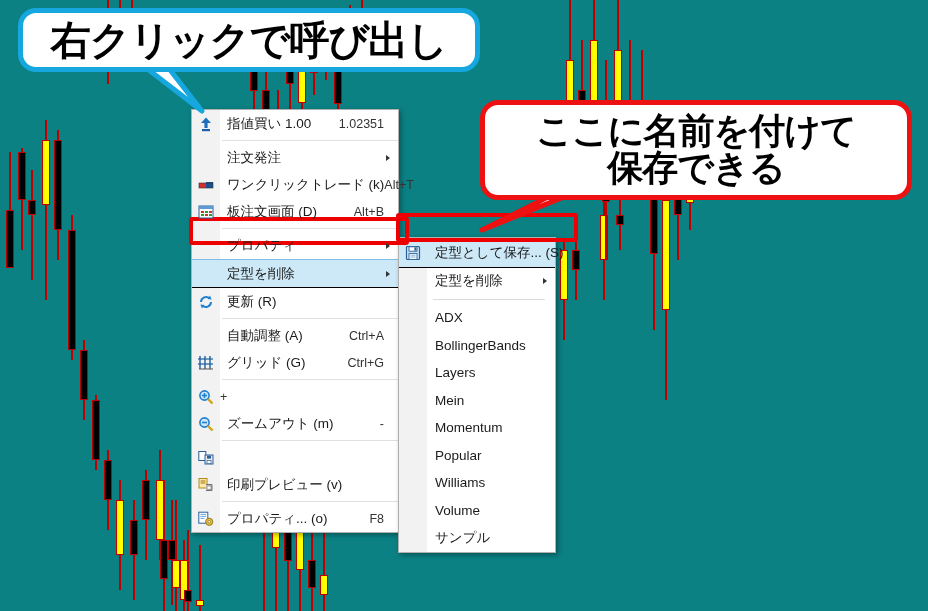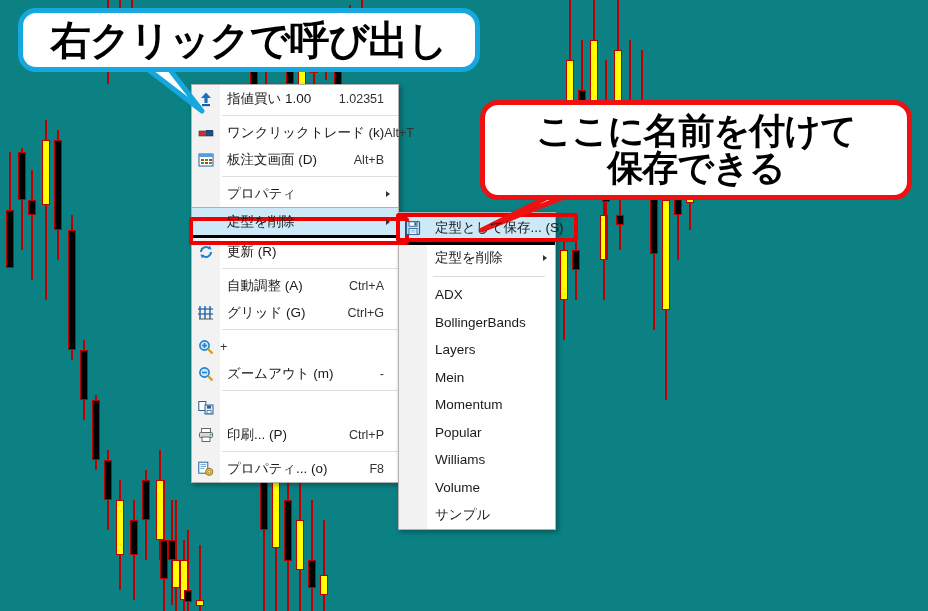--- a/index.html
+++ b/index.html
@@ -14,29 +14,30 @@
   #chart{position:absolute;left:0;top:0;width:928px;height:611px;background:#0b8184;}
   .wick{position:absolute;width:2px;background:#c00000;}
   .body-up{position:absolute;background:#ffff00;border:1px solid #c00000;box-sizing:border-box;}
   .body-dn{position:absolute;background:#000000;border:1px solid #c00000;box-sizing:border-box;}
 
   
   .menu{
     position:absolute;background:#ffffff;border:1px solid #b0b0b0;
     box-shadow:2px 2px 5px rgba(0,0,0,.35);
     box-sizing:border-box;
+    margin-top:25px;
   }
   .menu .gutter{position:absolute;left:0;top:0;bottom:0;width:28px;background:#f2f2f2;}
   .mi{position:relative;display:flex;align-items:center;height:27px;padding-left:0;}
   .mi .ic{width:28px;min-width:28px;height:27px;display:flex;align-items:center;justify-content:center;position:relative;z-index:2;}
   .mi .lbl{flex:1;font-size:13.5px;color:#1a1a1a;padding-left:7px;white-space:nowrap;position:relative;z-index:2;}
   .mi .acc{font-size:12.5px;color:#333;padding-right:14px;position:relative;z-index:2;white-space:nowrap;}
   .mi .arw{position:absolute;right:8px;top:50%;transform:translateY(-50%);
     width:0;height:0;border-left:4px solid #333;border-top:3.5px solid transparent;border-bottom:3.5px solid transparent;z-index:2;}
-  .mi.hl{background:#cde8f7;border-top:1px solid #7cc0e5;border-bottom:3px solid #000000;}
+  .mi.hl{background:#cde8f7;border-top:1px solid #7cc0e5;border-bottom:1px solid #000000;}
   .sep{height:1px;background:#e0e0e0;margin:3px 0 3px 30px;}
   .sep2{height:1px;background:#dcdcdc;margin:4px 10px 4px 34px;}
 
   
   .menu2 .mi{height:27.5px;}
   .menu2 .mi .lbl{padding-left:8px;}
 
   
   .redbox{position:absolute;border:4px solid #ee0000;border-radius:3px;box-sizing:border-box;pointer-events:none;}
 
@@ -172,20 +173,25 @@
             <svg width="16" height="16" viewBox="0 0 16 16">
               <rect x="4" y="13" width="8" height="2.2" fill="#1a5fa8"></rect>
               <path d="M8 1.5 L13 7 H9.6 V12 H6.4 V7 H3 Z" fill="#1e6fc0"></path>
             </svg>
           </span>
           <span class="lbl">指値買い 1.00</span>
           <span class="acc">1.02351</span>
         </div>
         <div class="sep"></div>
         <div class="mi">
+          <span class="ic"></span>
+          <span class="lbl">注文発注</span>
+          <span class="arw"></span>
+        </div>
+        <div class="mi">
           <span class="ic">
             <svg width="16" height="16" viewBox="0 0 16 16">
               <rect x="1" y="6" width="7" height="5" fill="#d03030"></rect>
               <rect x="8" y="5" width="7" height="6" fill="#1c4f8f"></rect>
               <rect x="1" y="6" width="14" height="5" fill="none" stroke="#333" stroke-width="0.6"></rect>
             </svg>
           </span>
           <span class="lbl">ワンクリックトレード (k)</span>
           <span class="acc">Alt+T</span>
         </div>
@@ -277,28 +283,28 @@
               <rect x="0.8" y="1.5" width="7" height="9" fill="#fff" stroke="#2a6099" stroke-width="1"></rect>
               <rect x="7" y="5" width="8" height="9" fill="#eaeaea" stroke="#2a6099" stroke-width="1"></rect>
               <rect x="9" y="5.6" width="4" height="3" fill="#2a6099"></rect>
               <rect x="9" y="10.5" width="4" height="3" fill="#fff" stroke="#2a6099" stroke-width="0.7"></rect>
             </svg>
           </span>
         </div>
         <div class="mi">
           <span class="ic">
             <svg width="16" height="16" viewBox="0 0 16 16">
-              <rect x="3.5" y="1.5" width="9" height="4" fill="#fff" stroke="#666" stroke-width="1"></rect>
-              <rect x="1.5" y="5.5" width="13" height="5" rx="1" fill="#d8d8d8" stroke="#666" stroke-width="1"></rect>
-              <rect x="4" y="10" width="8" height="4.5" fill="#fff" stroke="#666" stroke-width="1"></rect>
-              <circle cx="12.6" cy="7.5" r="0.8" fill="#2aa02a"></circle>
-            </svg>
-          </span>
-          <span class="lbl">印刷... (P)</span>
-          <span class="acc">Ctrl+P</span>
+              <rect x="1" y="1.5" width="8" height="9.5" fill="#ffe9a8" stroke="#b08918" stroke-width="1"></rect>
+              <line x1="2.6" y1="4" x2="7.4" y2="4" stroke="#8a6a10" stroke-width="0.9"></line>
+              <line x1="2.6" y1="6" x2="7.4" y2="6" stroke="#8a6a10" stroke-width="0.9"></line>
+              <path d="M8 7.5 h6 v6 h-6" fill="#cfcfcf" stroke="#666" stroke-width="0.9"></path>
+              <rect x="9" y="9" width="4" height="3.2" fill="#fff" stroke="#666" stroke-width="0.6"></rect>
+            </svg>
+          </span>
+          <span class="lbl">印刷プレビュー (v)</span>
         </div>
         <div class="sep"></div>
         <div class="mi">
           <span class="ic">
             <svg width="16" height="16" viewBox="0 0 16 16">
               <rect x="0.8" y="1.2" width="9" height="11" fill="#fff" stroke="#2a6099" stroke-width="1"></rect>
               <line x1="2.4" y1="3.4" x2="8.2" y2="3.4" stroke="#5b9bd5" stroke-width="0.9"></line>
               <line x1="2.4" y1="5.4" x2="8.2" y2="5.4" stroke="#5b9bd5" stroke-width="0.9"></line>
               <line x1="2.4" y1="7.4" x2="6.4" y2="7.4" stroke="#5b9bd5" stroke-width="0.9"></line>
               <circle cx="11.2" cy="10.8" r="3.6" fill="#e8c241" stroke="#8a6a10" stroke-width="0.9"></circle>

